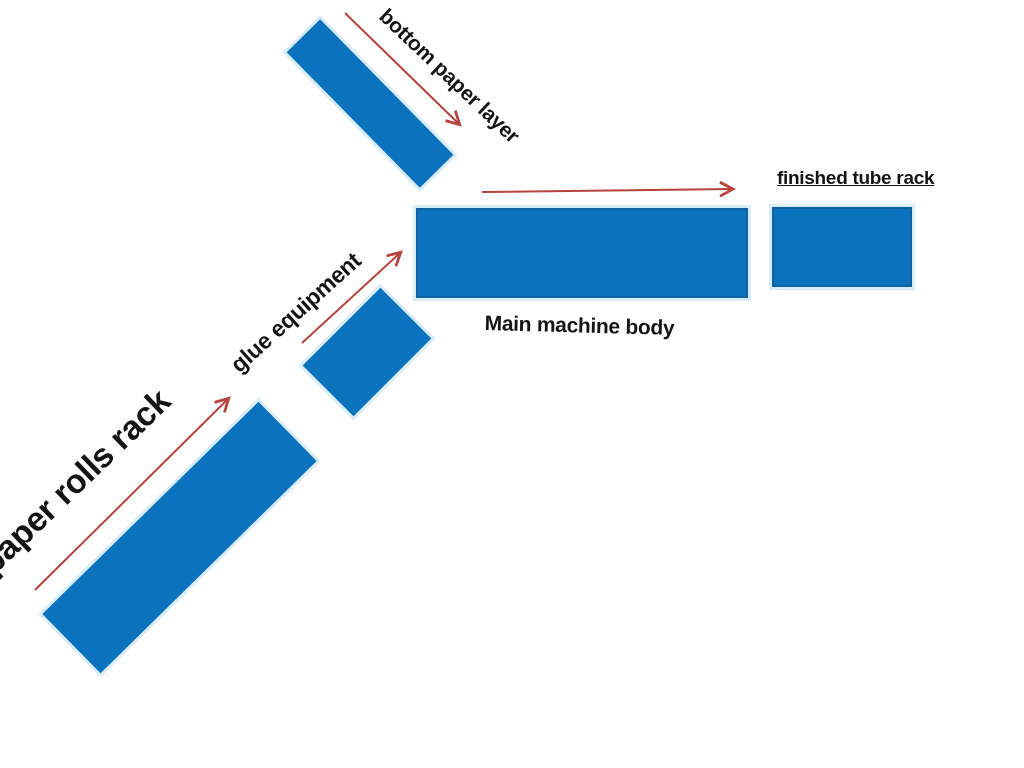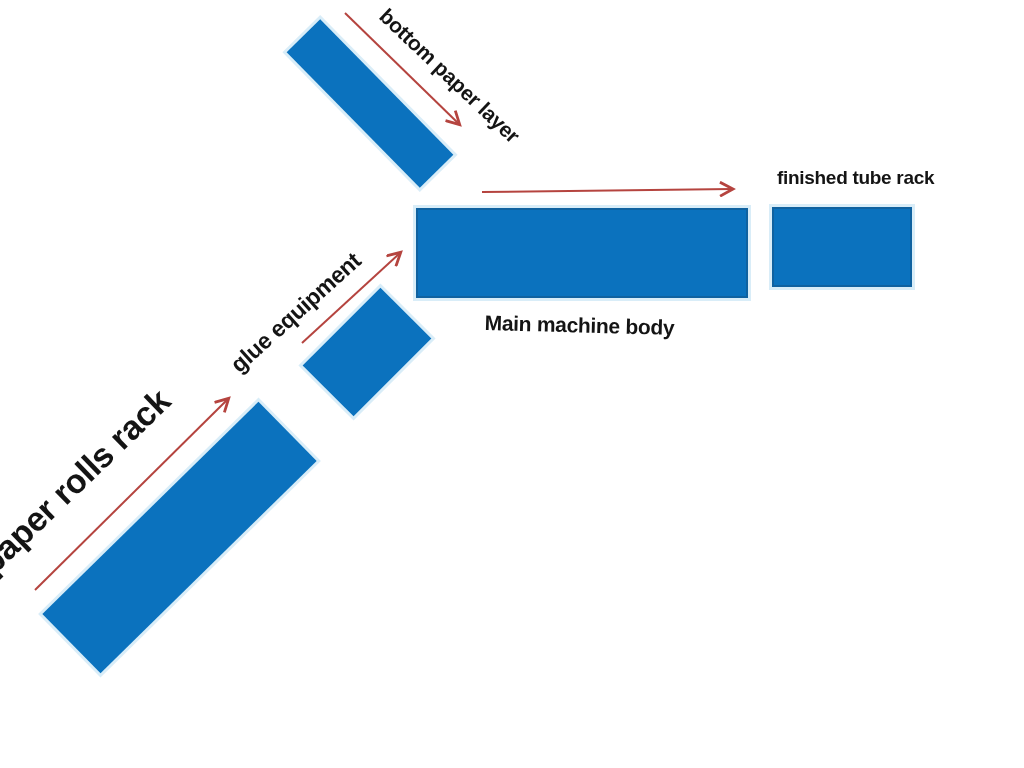--- a/index.html
+++ b/index.html
@@ -39,20 +39,21 @@
   }
   #label-bottom-paper-layer {
     left: 391px; top: 4px;
     font-size: 21px;
     transform: rotate(43.5deg);
     transform-origin: 0 0;
   }
   #label-finished-tube-rack {
     left: 777px; top: 167px;
     font-size: 19px;
+    text-decoration: underline;
   }
   #label-main-machine-body {
     left: 485px; top: 311px;
     font-size: 21px;
     transform: rotate(1.5deg);
     transform-origin: 0 0;
   }
   #label-glue-equipment {
     left: 244px; top: 351px;
     height: 28px;

